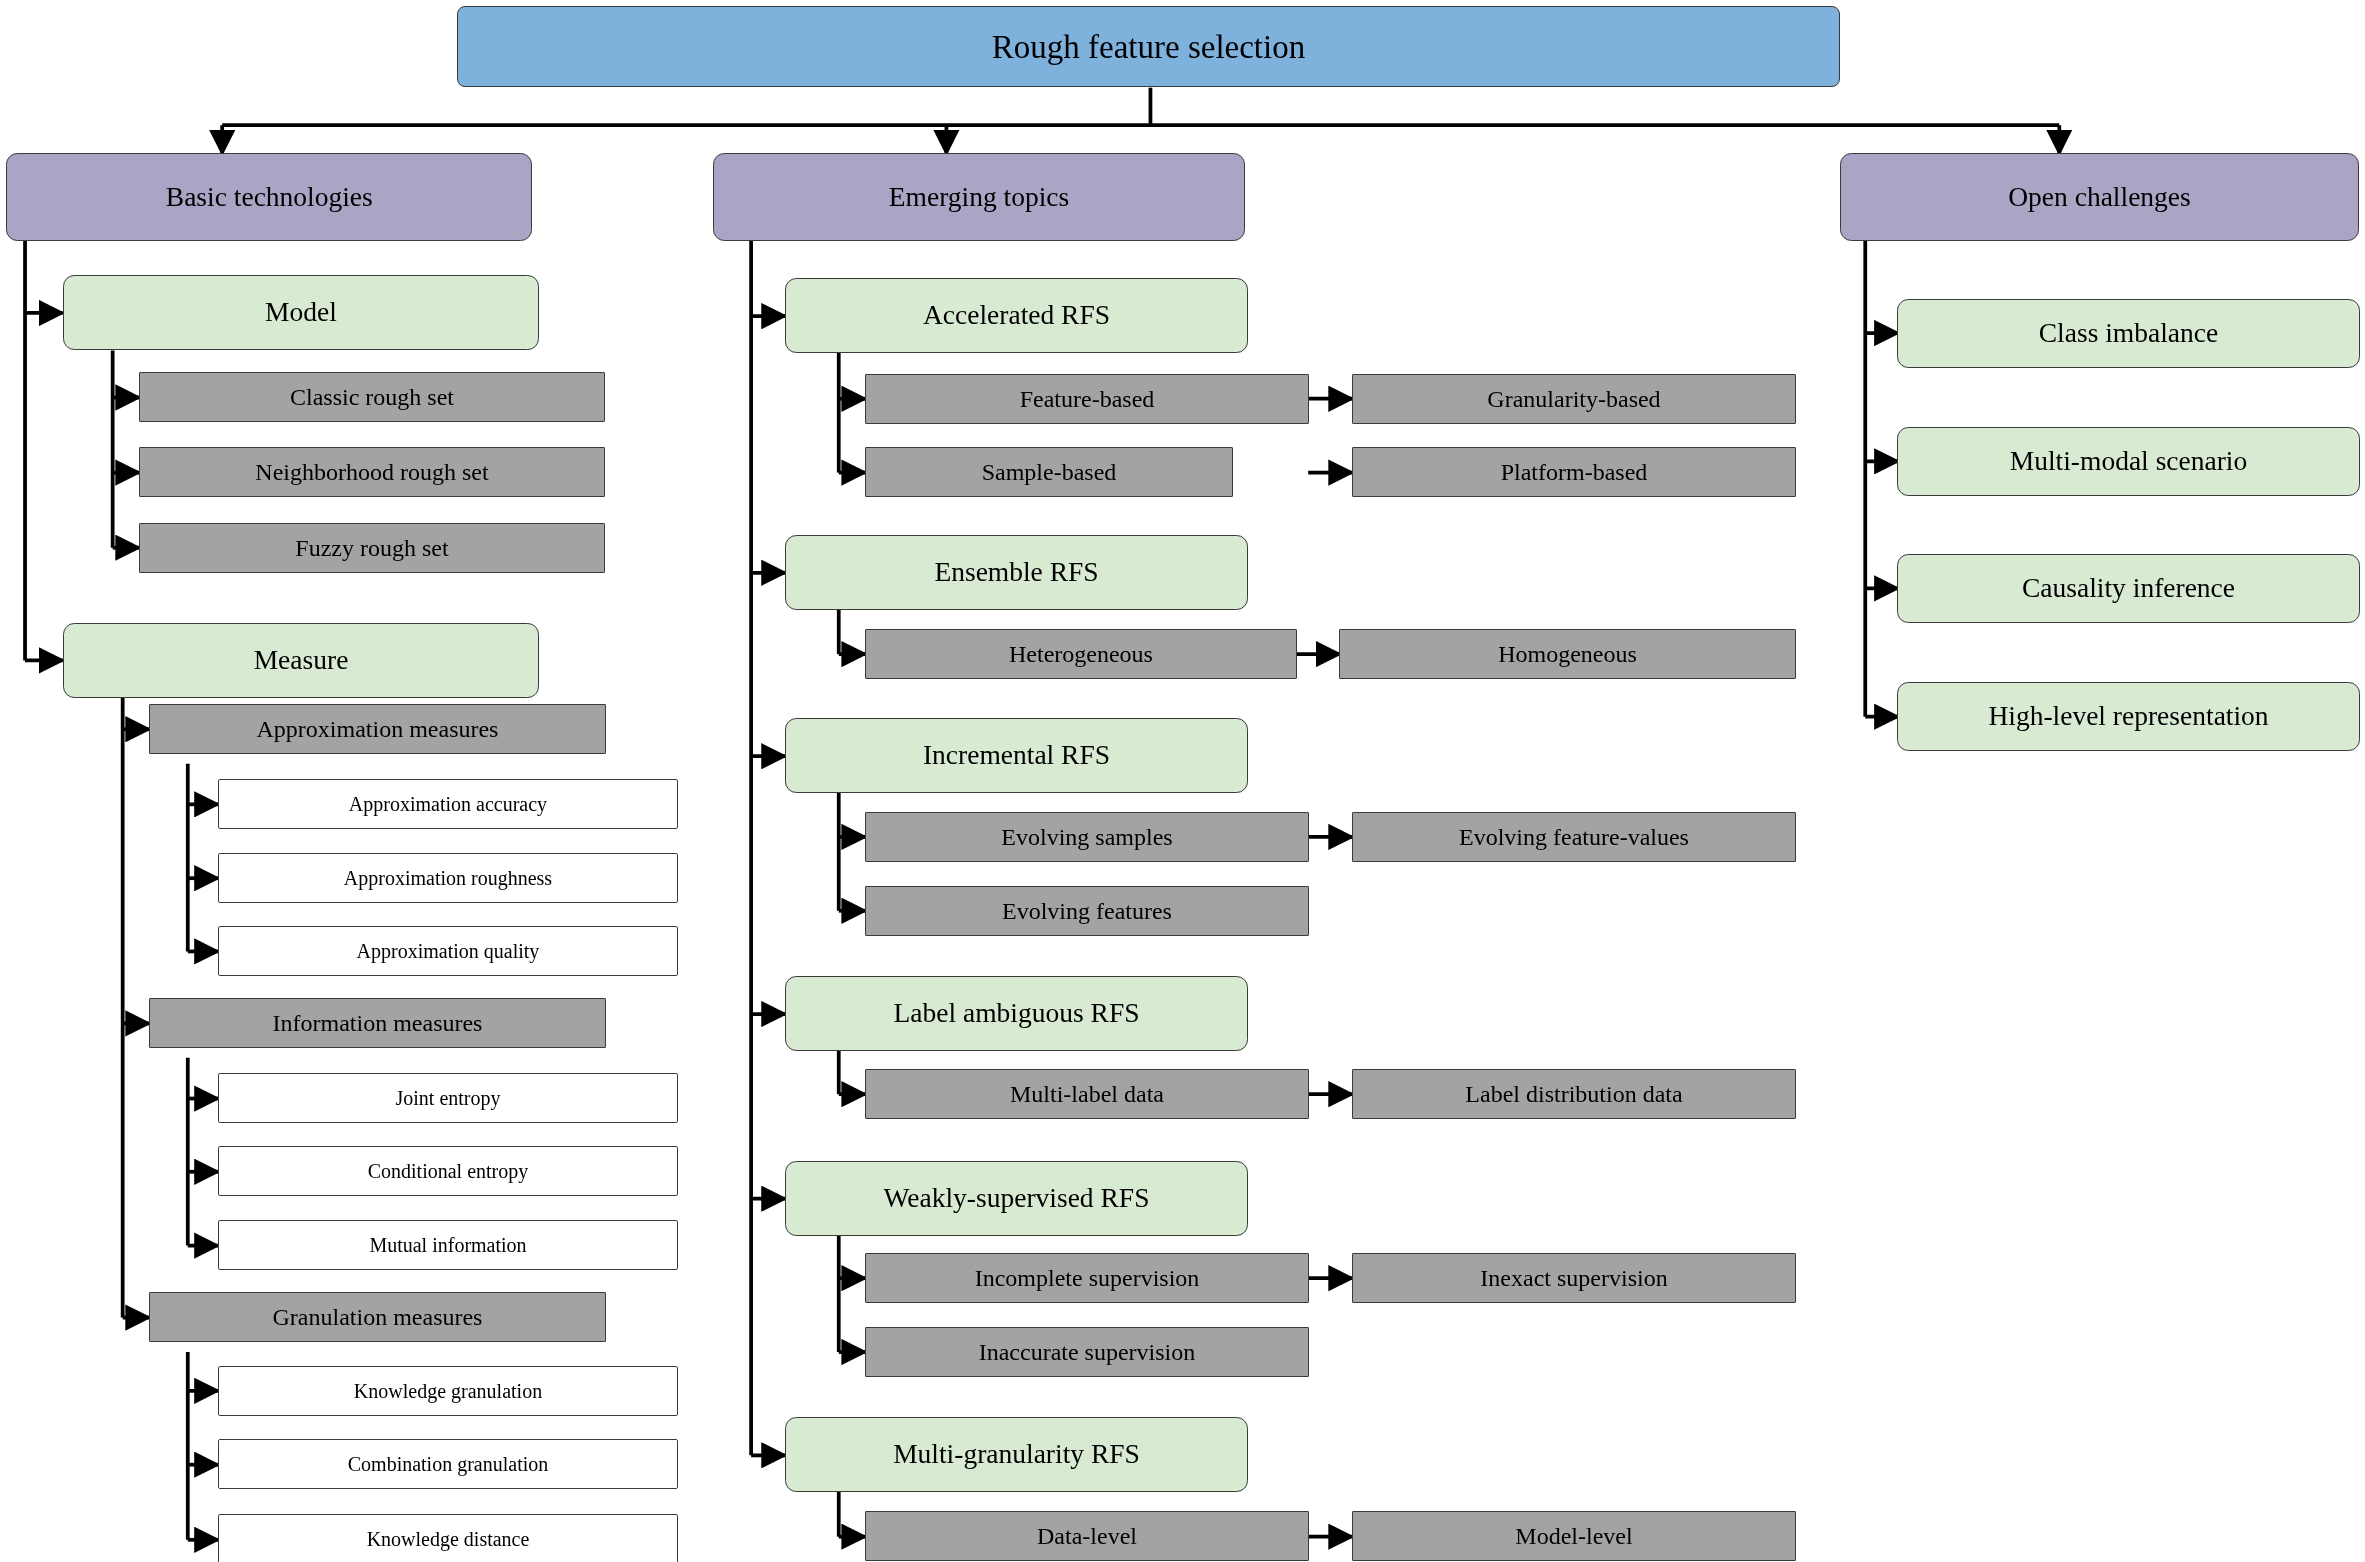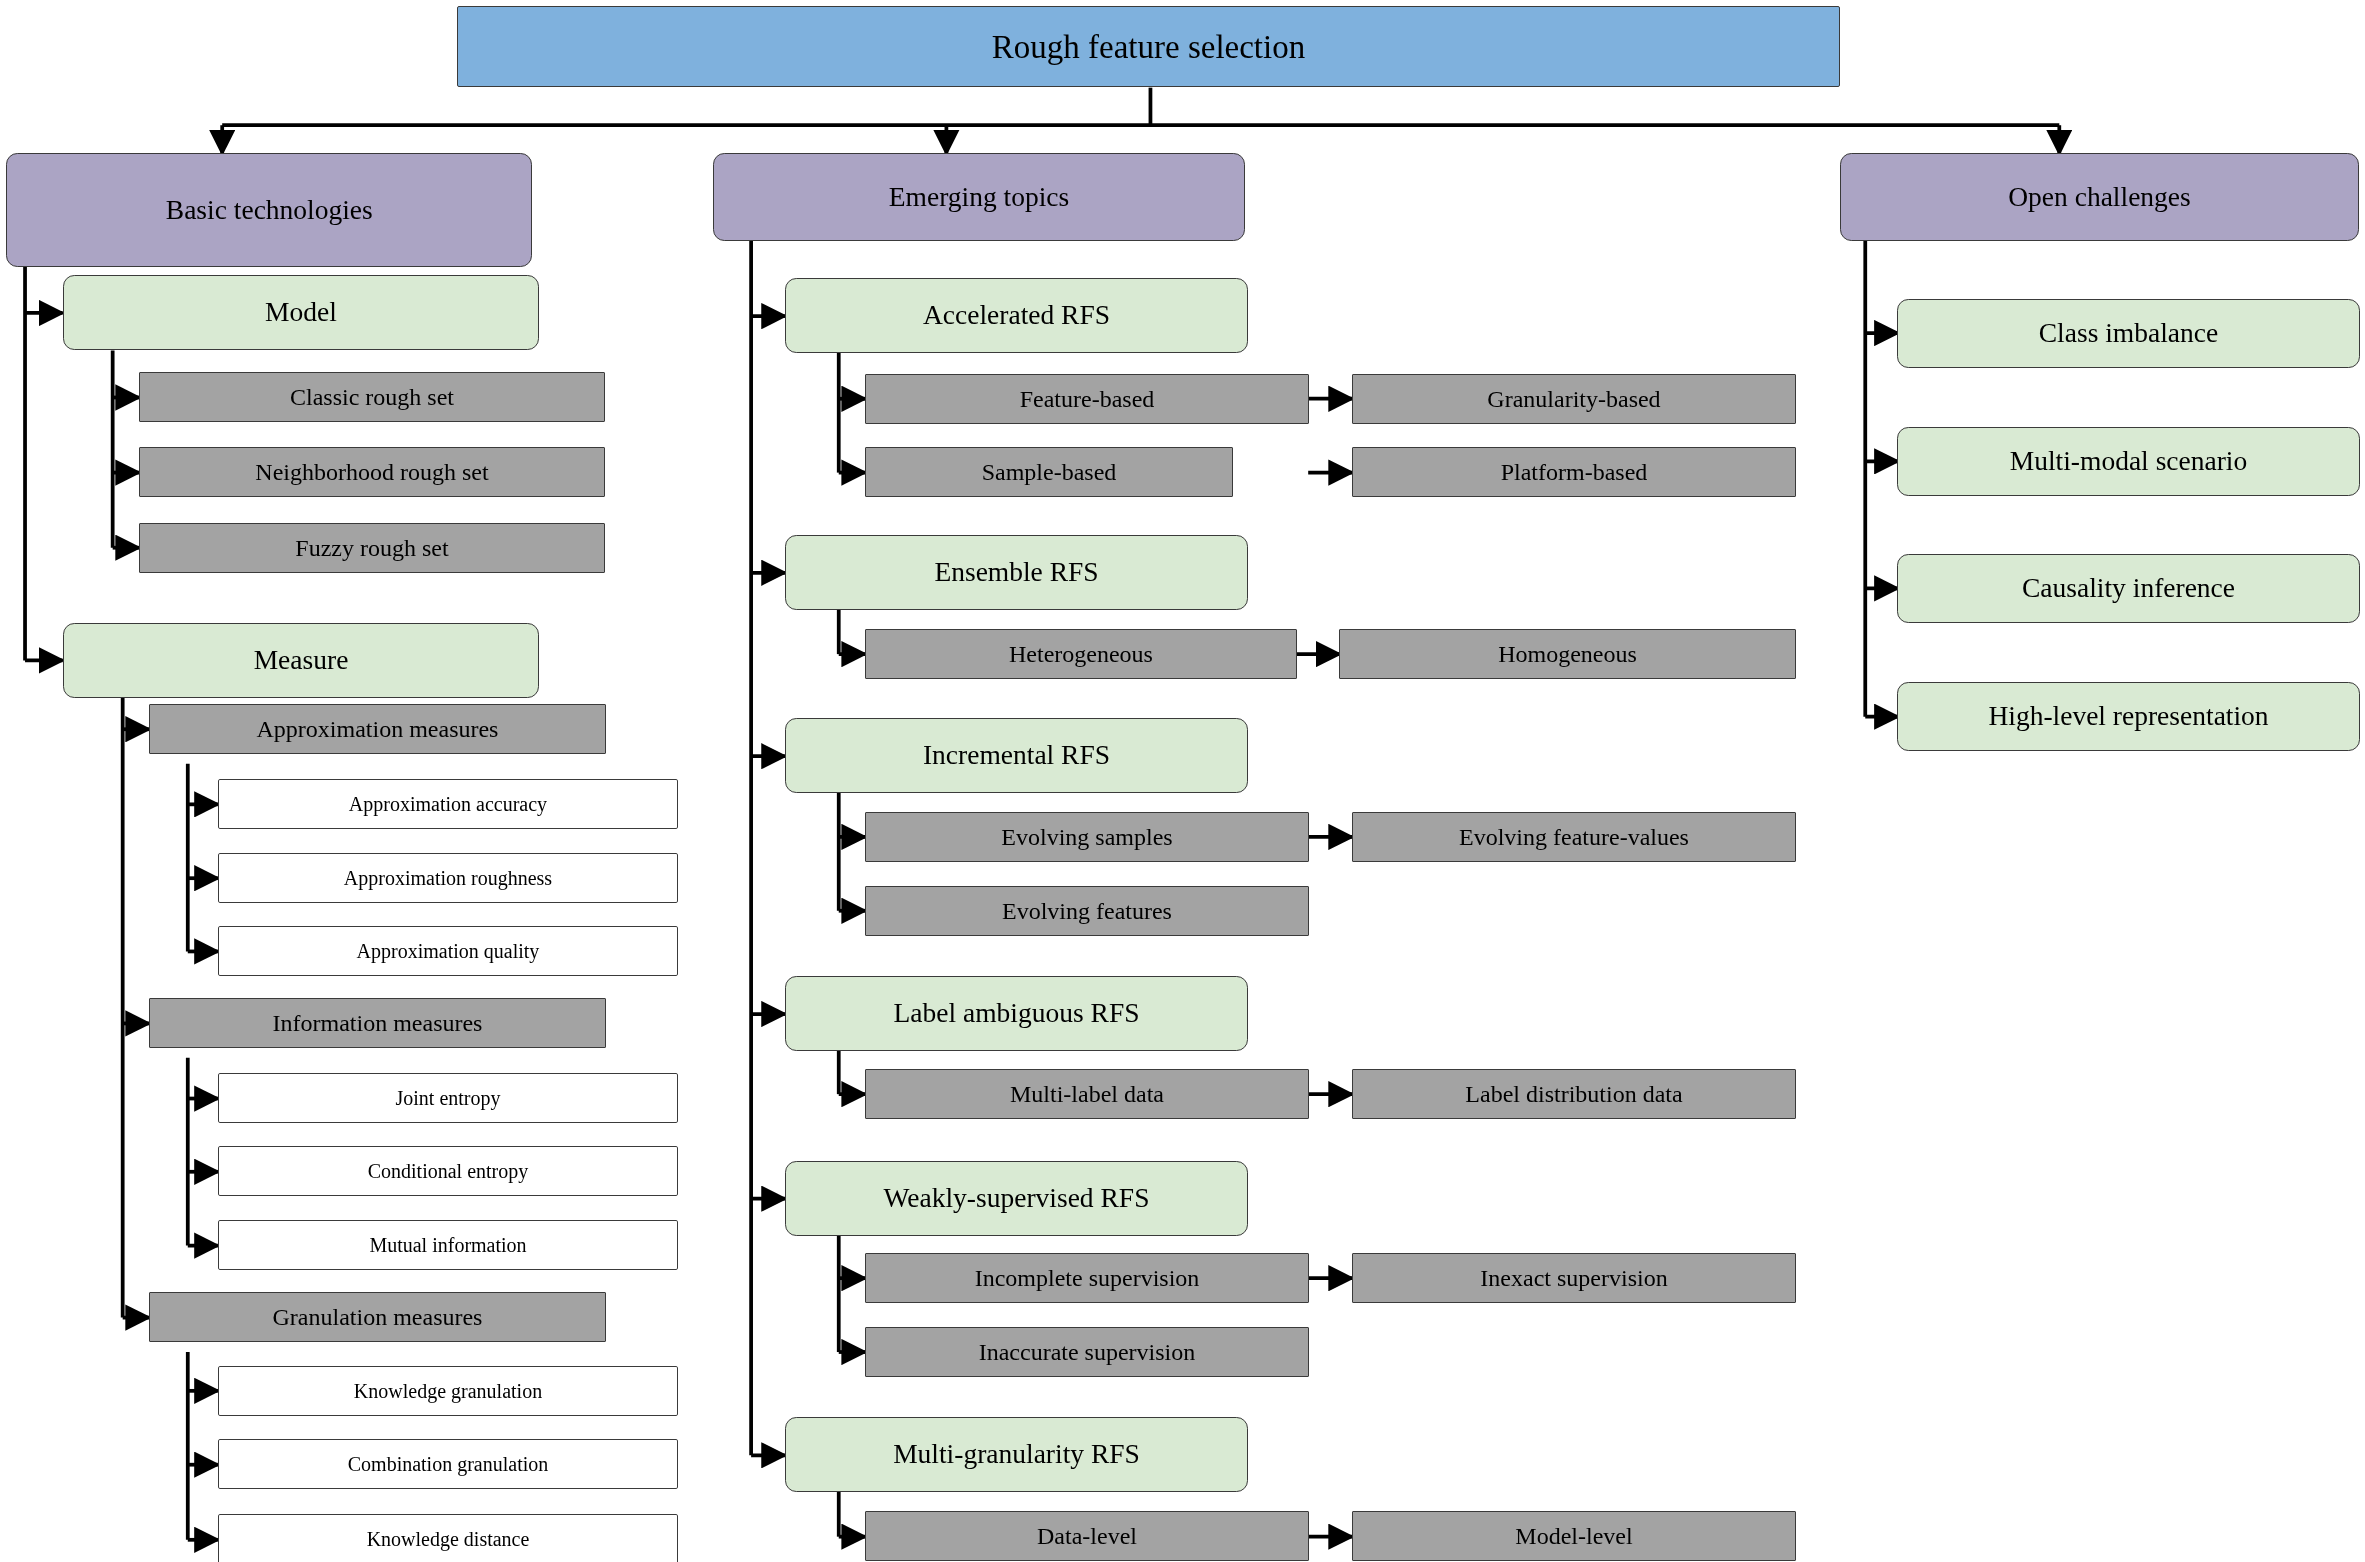--- a/index.html
+++ b/index.html
@@ -32,21 +32,21 @@
     display: flex;
     align-items: center;
     justify-content: center;
     text-align: center;
     border: 1.9px solid #3a3a3a;
     line-height: 1.1;
     white-space: nowrap;
   }
   .root {
     background: #7fb1dd;
-    border-radius: 2px;
+    border-radius: 8px;
     font-size: 33px;
   }
   .level1 {
     background: #aba4c4;
     border-radius: 11.3px;
     font-size: 27.5px;
   }
   .green {
     background: #d9ead3;
     border-radius: 11.3px;
@@ -152,21 +152,21 @@
       <path d="M 2980 737 L 3032 737" marker-end="url(#arrow)"></path>
       <path d="M 2980 940 L 3032 940" marker-end="url(#arrow)"></path>
       <path d="M 2980 1145 L 3032 1145" marker-end="url(#arrow)"></path>
     </g>
   </svg>
 
   <div class="node root" style="left:457px; top:6.3px; width:1383px; height:81px;">
     <span>Rough feature selection</span>
   </div>
 
-  <div class="node level1" style="left:6.3px; top:153px; width:526px; height:114px;">
+  <div class="node level1" style="left:6.3px; top:153px; width:526px; height:88px;">
     <span>Basic technologies</span>
   </div>
   <div class="node level1" style="left:713px; top:153px; width:532px; height:88px;">
     <span>Emerging topics</span>
   </div>
   <div class="node level1" style="left:1840px; top:153px; width:519px; height:88px;">
     <span>Open challenges</span>
   </div>
 
   <div class="node green" style="left:63px; top:275px; width:476px; height:75px;">

